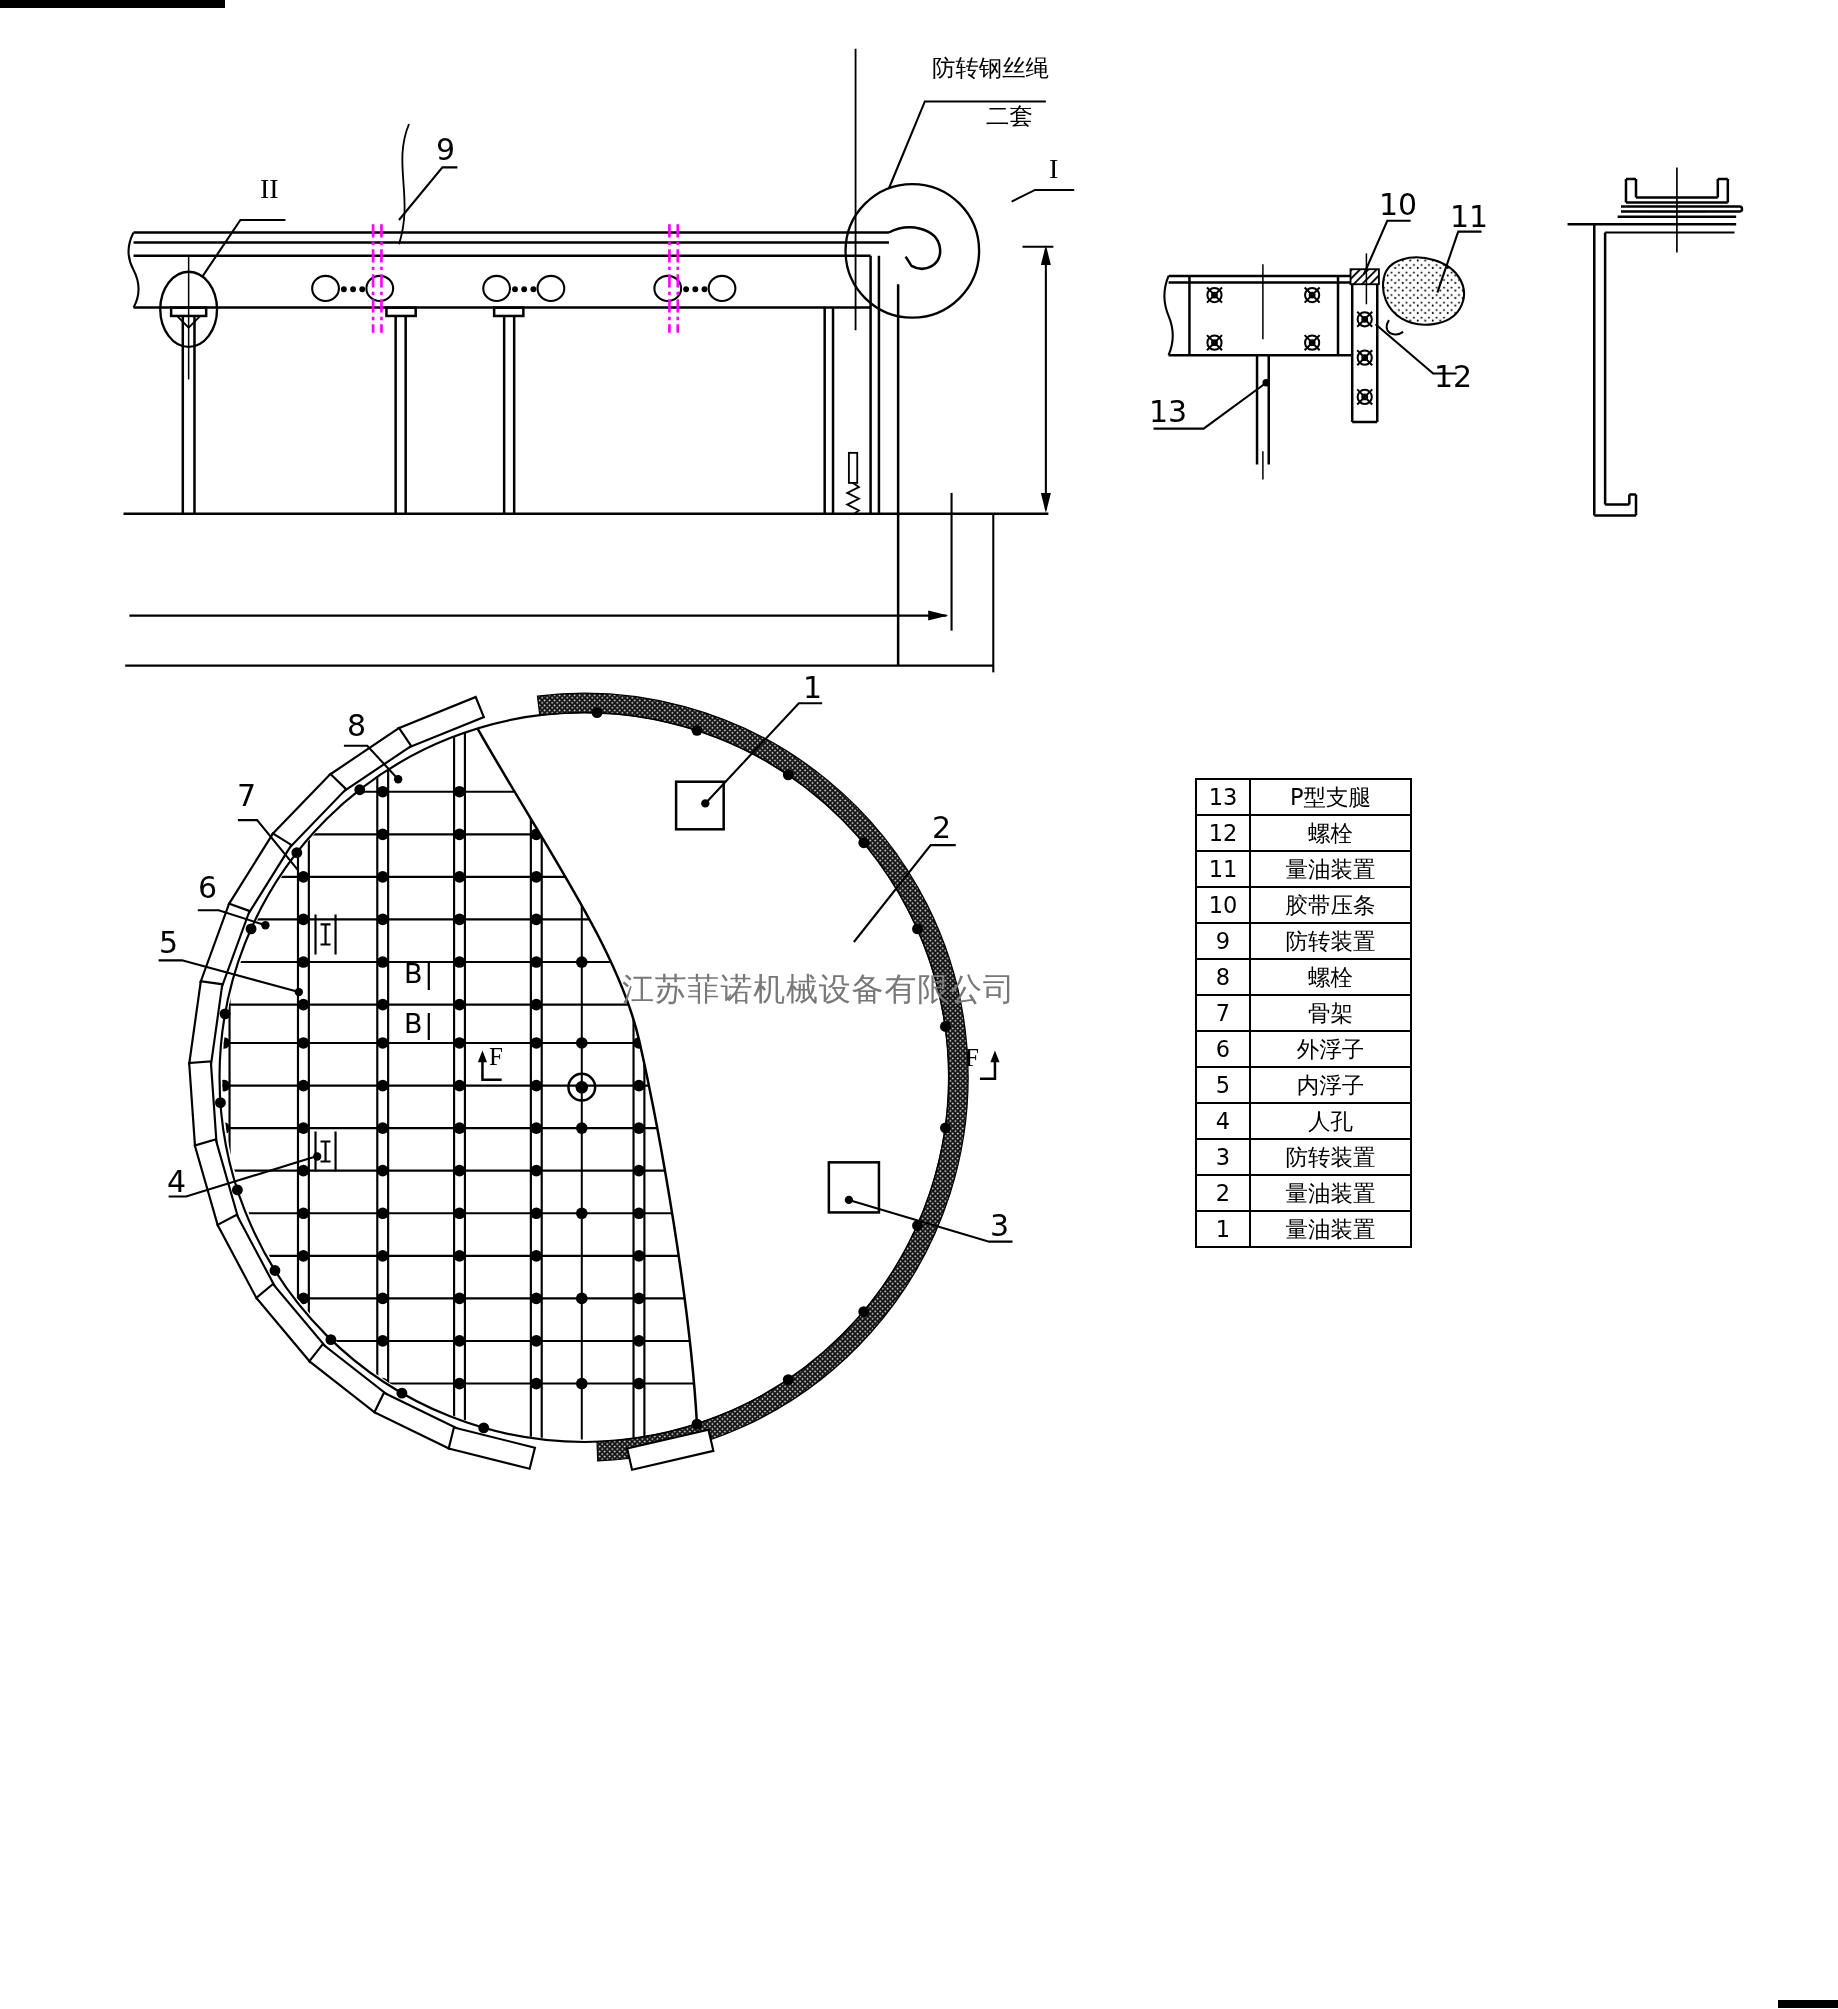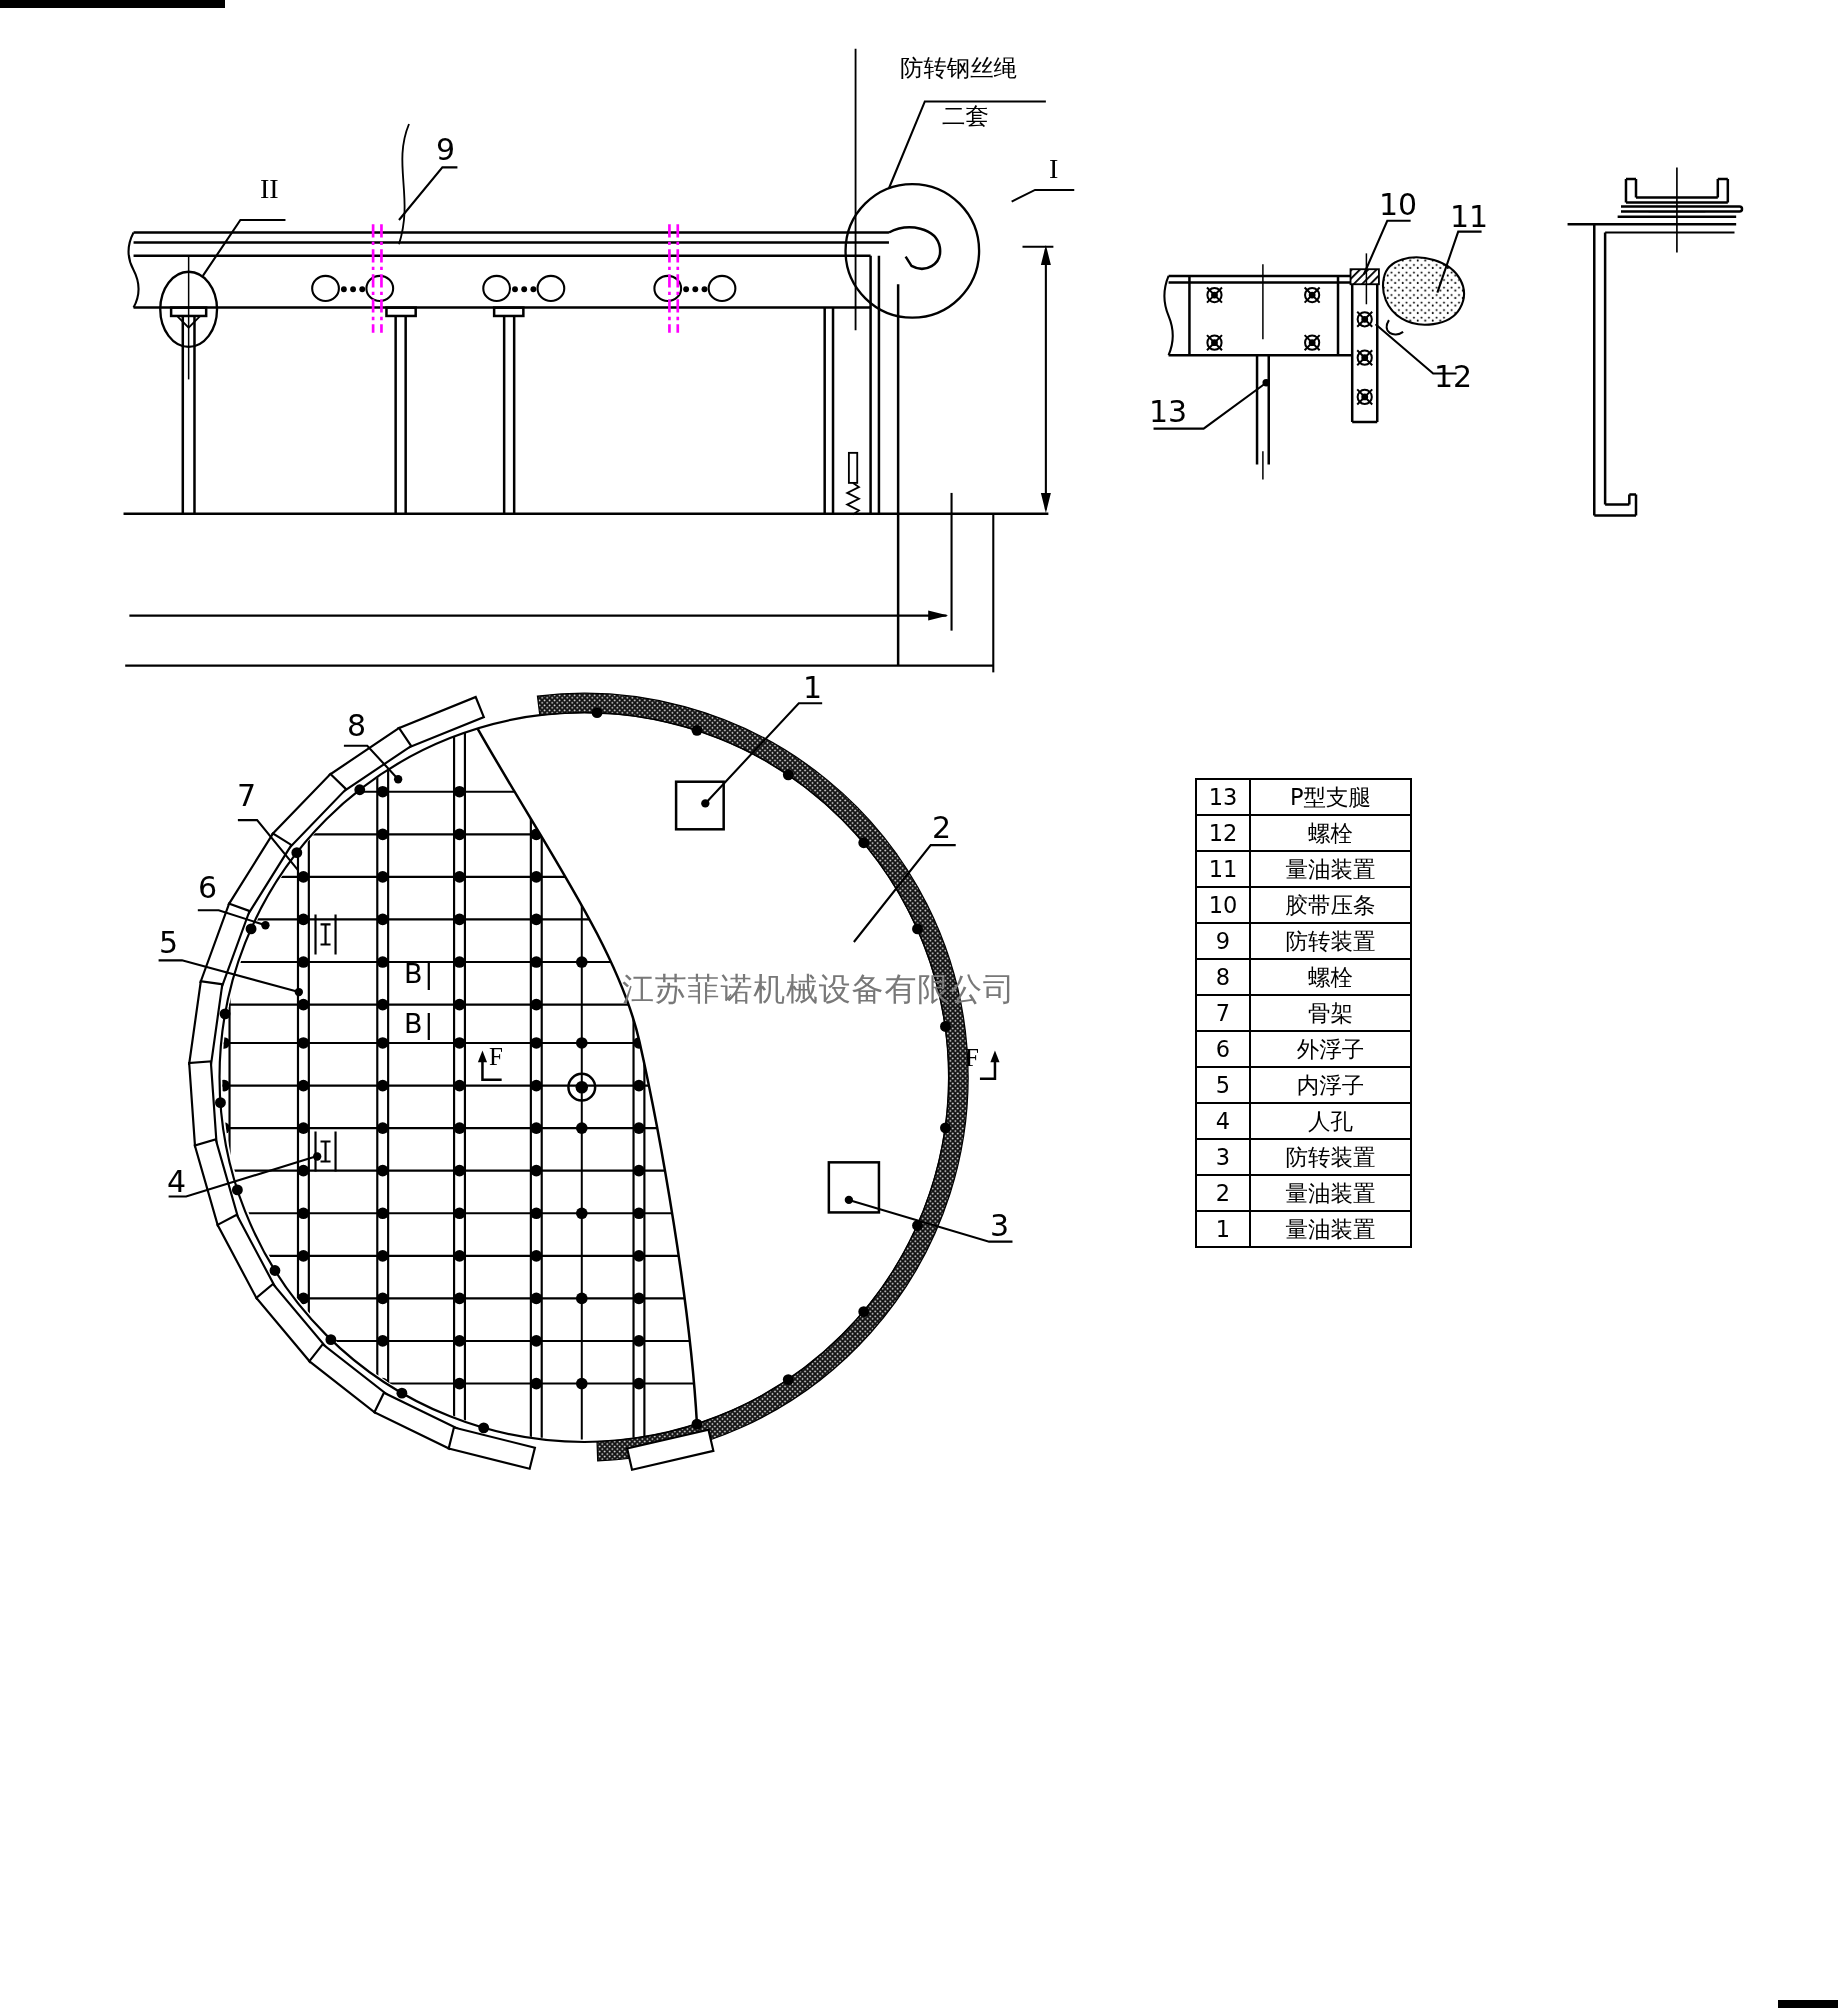--- a/index.html
+++ b/index.html
@@ -390,22 +390,22 @@
         <circle cx="845" cy="962" r="5"></circle>
           <circle cx="1017" cy="1437" r="5"></circle>
         <circle cx="380" cy="1385" r="5"></circle>
           <circle cx="358" cy="1188" r="5"></circle>
         <circle cx="318" cy="1108" r="5"></circle>
           <circle cx="477" cy="933" r="5"></circle>
       </g>
     </g>
   </svg>
 
-  <div class="lbl cjk" style="left:900px;top:57px;">防转钢丝绳</div>
-  <div class="lbl cjk" style="left:942px;top:105px;">二套</div>
+  <div class="lbl cjk" style="left:932px;top:57px;">防转钢丝绳</div>
+  <div class="lbl cjk" style="left:986px;top:105px;">二套</div>
 
   <div class="lbl roman" style="left:260px;top:175px;">II</div>
   <div class="lbl roman" style="left:1049px;top:155px;">I</div>
 
   <div class="lbl callout" style="left:436px;top:135px;">9</div>
   <div class="lbl callout" style="left:1379px;top:190px;">10</div>
   <div class="lbl callout" style="left:1450px;top:202px;">11</div>
   <div class="lbl callout" style="left:1434px;top:362px;">12</div>
   <div class="lbl callout" style="left:1149px;top:397px;">13</div>
 

